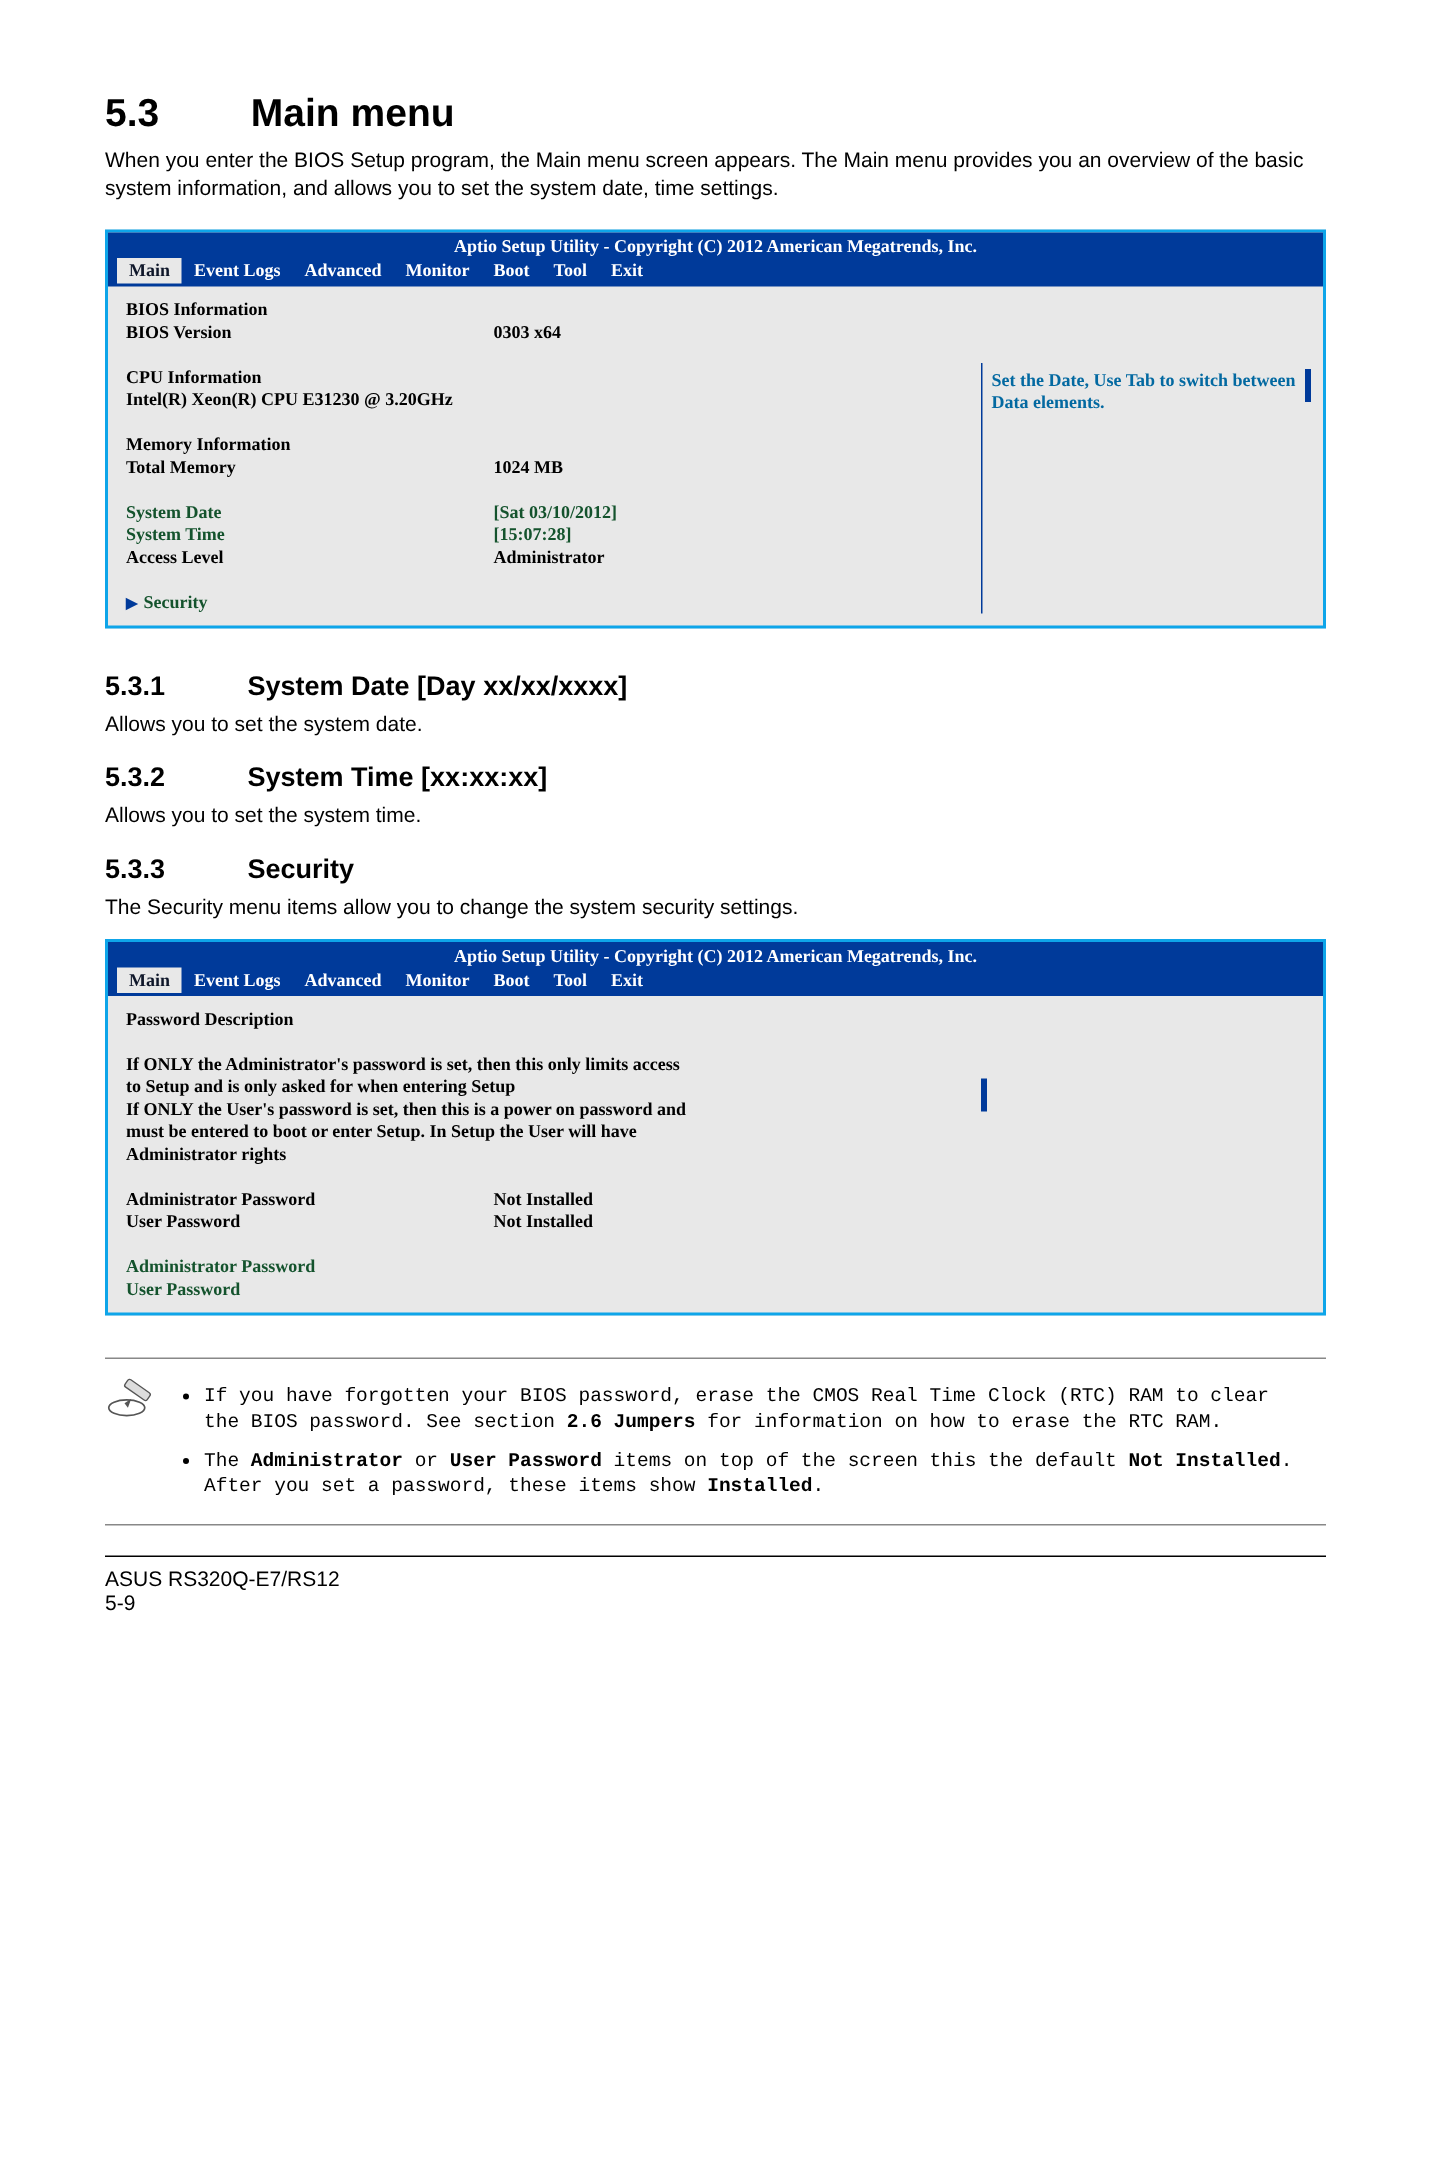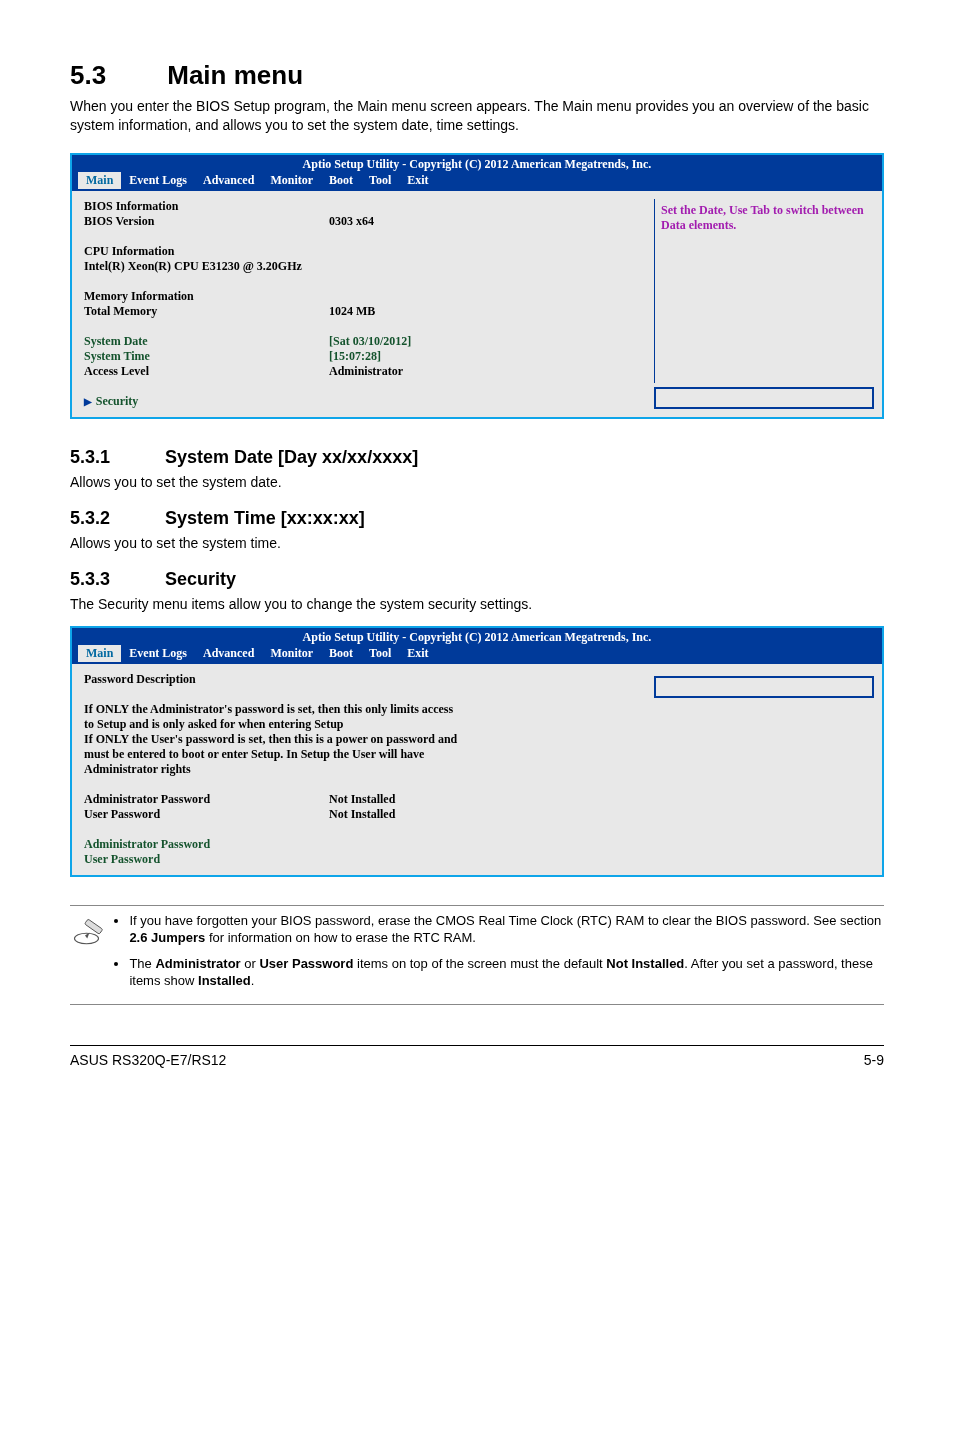--- a/index.html
+++ b/index.html
@@ -33,50 +33,50 @@
   }
   .bios-header {
     background: #003a9a;
     color: #fff;
     padding: 2px 6px;
     font-weight: bold;
   }
   .bios-header .title-line { text-align:center; }
   .bios-tabs { display:flex; gap:0; }
   .bios-tabs span { padding: 1px 8px; }
-  .bios-tabs .active { background:#e8e8e8; color:#0369a1; }
+  .bios-tabs .active { background:#e8e8e8; color:#0f172a; }
   .bios-body { display:flex; }
   .bios-left { flex: 1; padding: 8px 10px 8px 12px; }
   .bios-right {
     width: 220px;
     padding: 8px 8px;
-    color:#a21caf;
-    display:flex; flex-direction:column;
+    color:#0369a1;
+    display:flex; margin-top:43px;
   }
   .bios-right-top { flex:1; border-left:1px solid #003a9a; border-bottom:0; padding:4px 6px; }
   .bios-right-bottom { height:18px; border:2px solid #003a9a; background:#e8e8e8; margin-top:4px; }
   .row { display:flex; }
   .row .lbl { width: 245px; }
   .blue { color:#14532d; }
   .submenu::before { content:"\25B6"; color:#003a9a; margin-right:4px; font-size:10px; }
 
   h2.sec { font-size: 18px; font-weight:bold; margin: 18px 0 6px 0; }
   h2.sec .num { display:inline-block; min-width:90px; }
   p.body { margin: 4px 0 14px 0; }
 
   .note-box {
     display:flex; align-items:flex-start;
     border-top:1px solid #888; border-bottom:1px solid #888;
     padding: 6px 0; margin-top: 12px; font-size:13px;
   }
   .note-icon { width:60px; display:flex; justify-content:center; padding-top:4px; }
   .note-icon svg { width:38px; height:30px; }
-  .note-body ul { margin:0; padding-left:18px; }
+  .note-body ul { margin:10px; padding-left:18px;font-family:Liberation Mono, monospace; }
   .note-body li { margin-bottom:8px; line-height:1.35; }
-  .footer-line { border-top:1px solid #000; margin-top:40px; padding-top:6px; display:flex; justify-content:space-between;}
+  .footer-line { border-top:1px solid #000; margin-top:20px; padding-top:6px; display:flex; justify-content:space-between;flex-direction:column;}
 </style>
 </head>
 <body>
 
 <h1 class="title">
   <span class="num">5.3</span>
   <span>Main menu</span>
 </h1>
 <p class="intro">When you enter the BIOS Setup program, the Main menu screen appears. The Main menu provides you an overview of the basic system information, and allows you to set the system date, time settings.</p>
 
@@ -195,21 +195,21 @@
         <rect x="20" y="4" width="24" height="8" rx="2" transform="rotate(35 20 4)" fill="#ddd" stroke="#555" stroke-width="1.2"></rect>
         <polygon points="16,26 22,22 19,30" fill="#555"></polygon>
       </svg>
   </div>
   <div class="note-body">
     <ul>
       <li>
         <span>If you have forgotten your BIOS password, erase the CMOS Real Time Clock (RTC) RAM to clear the BIOS password. See section </span><b>2.6 Jumpers</b><span> for information on how to erase the RTC RAM.</span>
       </li>
       <li>
-        <span>The </span><b>Administrator</b><span> or </span><b>User Password</b><span> items on top of the screen must the default </span><b>Not Installed</b><span>. After you set a password, these items show </span><b>Installed</b><span>.</span>
+        <span>The </span><b>Administrator</b><span> or </span><b>User Password</b><span> items on top of the screen this the default </span><b>Not Installed</b><span>. After you set a password, these items show </span><b>Installed</b><span>.</span>
       </li>
     </ul>
   </div>
 </div>
 
 <div class="footer-line">
   <span>ASUS RS320Q-E7/RS12</span>
   <span>5-9</span>
 </div>
 

